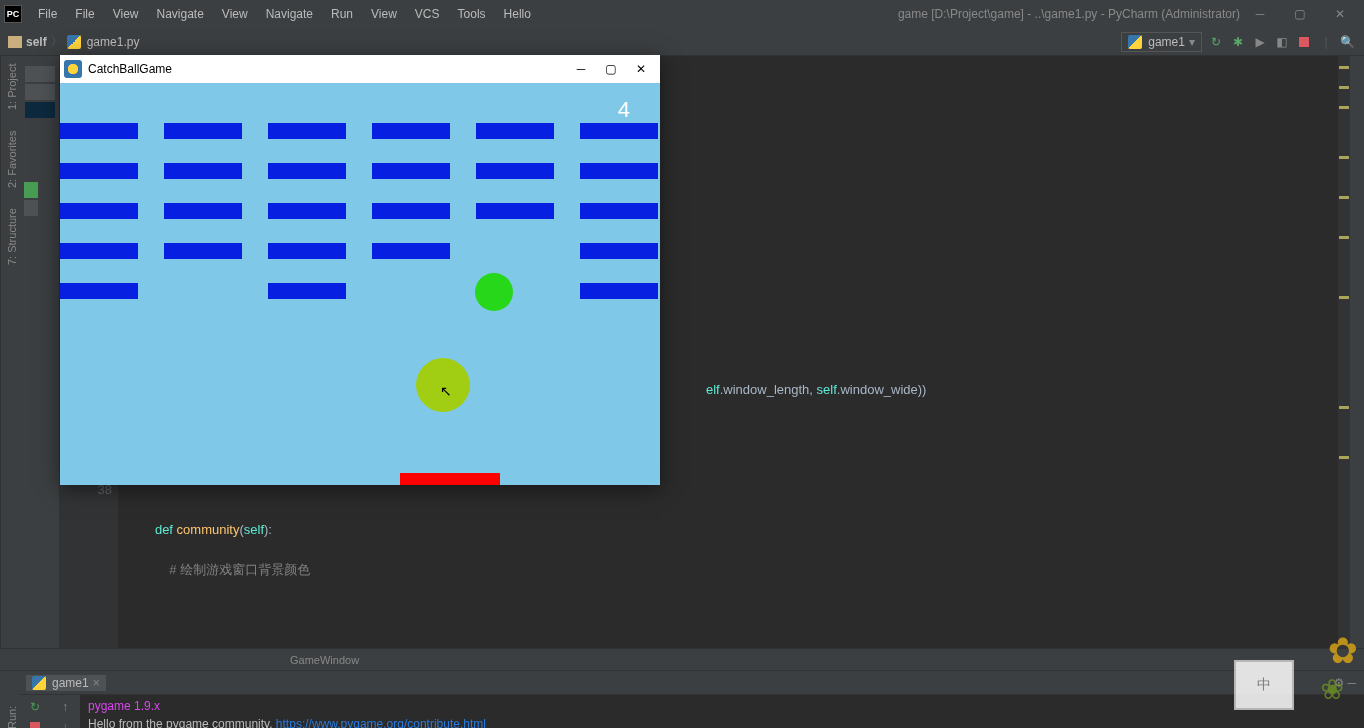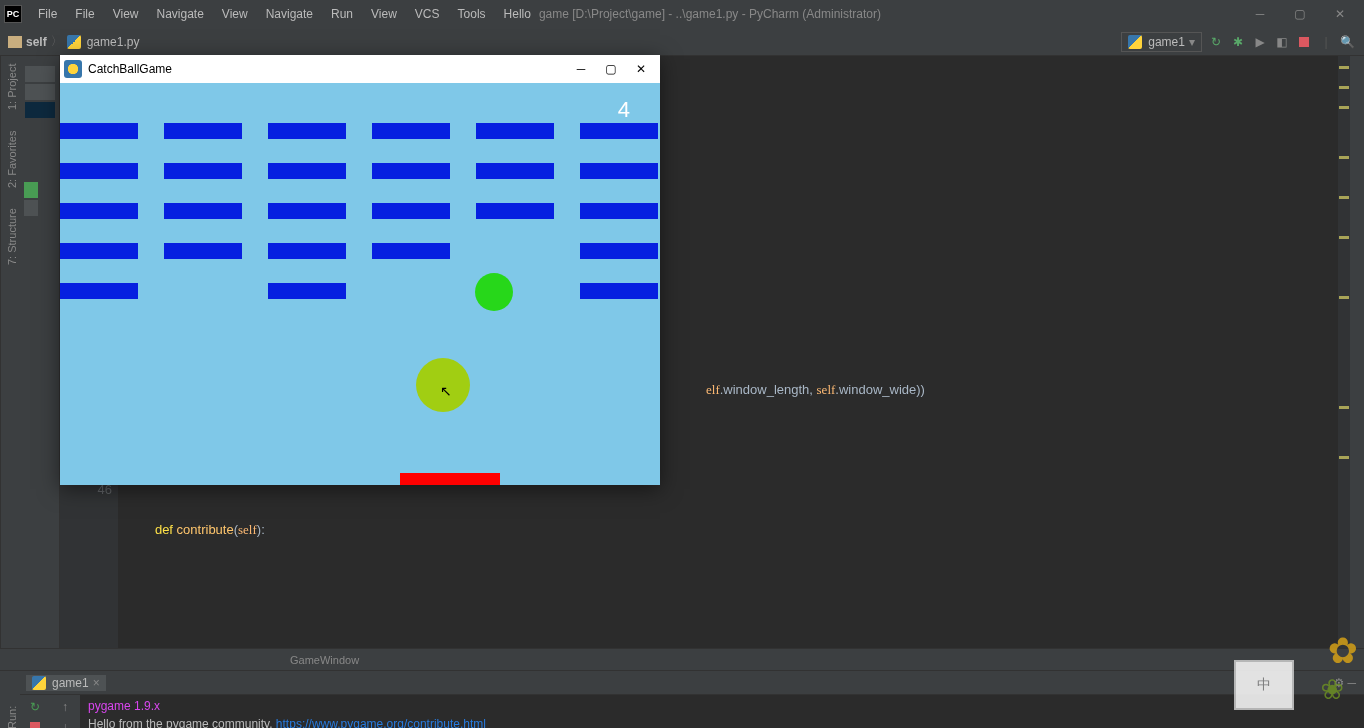--- a/index.html
+++ b/index.html
@@ -1,21 +1,21 @@
 <!DOCTYPE html>
 <html><head>
 <meta charset="utf-8">
 <style>
 * { margin: 0; padding: 0; box-sizing: border-box; font-family: "Segoe UI", Arial, sans-serif; }
 body { background: #3c3f41; color: #bbbbbb; width: 1364px; height: 728px; overflow: hidden; position: relative; }
 .titlebar { height: 28px; background: #3c3f41; display: flex; align-items: center; padding: 0 4px; font-size: 12px; }
 .pc-logo { width: 18px; height: 18px; background: #000; color: #fff; font-size: 9px; font-weight: bold; display: flex; align-items: center; justify-content: center; margin-right: 8px; border: 1px solid #555; }
 .menubar { display: flex; gap: 2px; }
 .menuitem { padding: 2px 8px; color: #bbbbbb; cursor: pointer; }
-.title-text { flex: 1; text-align: left; color: #888; }
+.title-text { flex: 1; text-align: right; color: #888; }
 .winbtns { display: flex; gap: 0; margin-left: auto; }
 .winbtn { width: 40px; height: 24px; display: flex; align-items: center; justify-content: center; color: #888; cursor: pointer; }
 
 .toolbar { height: 28px; background: #3c3f41; border-bottom: 1px solid #323232; display: flex; align-items: center; padding: 0 8px; font-size: 12px; }
 .folder-icon { width: 14px; height: 12px; background: #c9ae7f; margin-right: 4px; }
 .breadcrumb { display: flex; align-items: center; gap: 4px; color: #bbbbbb; }
 .bc-sep { color: #666; }
 .pyfile-icon { width: 14px; height: 14px; background: linear-gradient(135deg, #3776ab 50%, #ffd43b 50%); border-radius: 2px; display: inline-block; margin-right: 2px; }
 .toolbar-right { margin-left: auto; display: flex; align-items: center; gap: 6px; }
 .run-config { background: #3c3f41; border: 1px solid #555; padding: 2px 6px; display: flex; align-items: center; gap: 4px; color: #bbb; }
@@ -27,23 +27,23 @@
 
 .main-area { display: flex; height: calc(100% - 28px - 28px - 28px - 20px - 32px); }
 .left-strip { width: 20px; background: #3c3f41; border-right: 1px solid #323232; writing-mode: vertical-lr; transform: rotate(180deg); font-size: 11px; color: #888; display: flex; justify-content: flex-end; padding: 8px 2px; gap: 20px; }
 .left-strip span { cursor: pointer; }
 .project-panel { width: 40px; background: #3c3f41; border-right: 1px solid #323232; padding-top: 8px; }
 .proj-icon { width: 30px; height: 16px; margin: 2px auto; background: #4e5254; }
 .proj-sel { background: #0d293e; }
 .editor { flex: 1; background: #2b2b2b; position: relative; font-family: "Consolas", monospace; font-size: 13px; display: flex; }
 .gutter { width: 58px; background: #313335; color: #606366; text-align: right; padding: 4px 6px 0 0; line-height: 20px; position: relative; }
 .code-area { flex: 1; padding: 4px 8px 0 8px; line-height: 20px; white-space: pre; color: #a9b7c6; }
-.kw { color: #fde047; }
+.kw { color: #5eead4; }
 .fn { color: #ffc66d; }
-.self { color: #fdba74; font-family: Liberation Serif, serif; }
+.self { color: #5eead4; }
 .cm { color: #808080; }
 .breadcrumb-bar { height: 22px; background: #3c3f41; border-top: 1px solid #323232; color: #888; font-size: 11px; padding-left: 290px; display: flex; align-items: center; }
 .right-strip { width: 14px; background: #3c3f41; }
 .rmarkers { width: 12px; background: #313335; position: relative; }
 .rmark { position: absolute; left: 1px; width: 10px; height: 3px; }
 .ry { background: #a9a457; }
 
 .run-panel { height: 32px; background: #3c3f41; border-top: 1px solid #323232; display: flex; font-size: 12px; }
 .run-left { width: 20px; writing-mode: vertical-lr; transform: rotate(180deg); font-size: 11px; color: #888; padding: 4px 2px; text-align: center; }
 .run-header { height: 24px; display: flex; align-items: center; padding: 0 6px; gap: 6px; border-bottom: 1px solid #323232; }
@@ -143,26 +143,27 @@
     <div class="proj-icon" style="background:#499c54;width:14px;margin-left:4px"></div>
     <div class="proj-icon" style="width:14px;margin-left:4px"></div>
   </div>
   <div class="editor">
     <div class="gutter">
       <div style="height:340px"></div>
       <div>21</div>
       <div>22</div>
       <div>23</div>
       <div>24</div>
-      <div>46</div>
+      <div>38</div>
     </div>
     <div class="code-area">
 <div style="height:300px"></div><div style="padding-left:580px"><span class="self">elf</span><span>.window_length, </span><span class="self">self</span><span>.window_wide))</span></div>
 <div style="height:80px"></div>
-<div>        <span class="kw">def </span><span class="fn">contribute</span><span>(</span><span class="self">self</span><span>):</span></div>
+<div>        <span class="kw">def </span><span class="fn">community</span><span>(</span><span class="self">self</span><span>):</span></div>
+<div>            <span class="cm"># 绘制游戏窗口背景颜色</span></div>
 <div> </div>
     </div>
     <div class="rmarkers">
       <div class="rmark ry" style="top:10px"></div>
       <div class="rmark ry" style="top:30px"></div>
       <div class="rmark ry" style="top:50px"></div>
       <div class="rmark ry" style="top:100px"></div>
       <div class="rmark ry" style="top:140px"></div>
       <div class="rmark ry" style="top:180px"></div>
       <div class="rmark ry" style="top:240px"></div>

